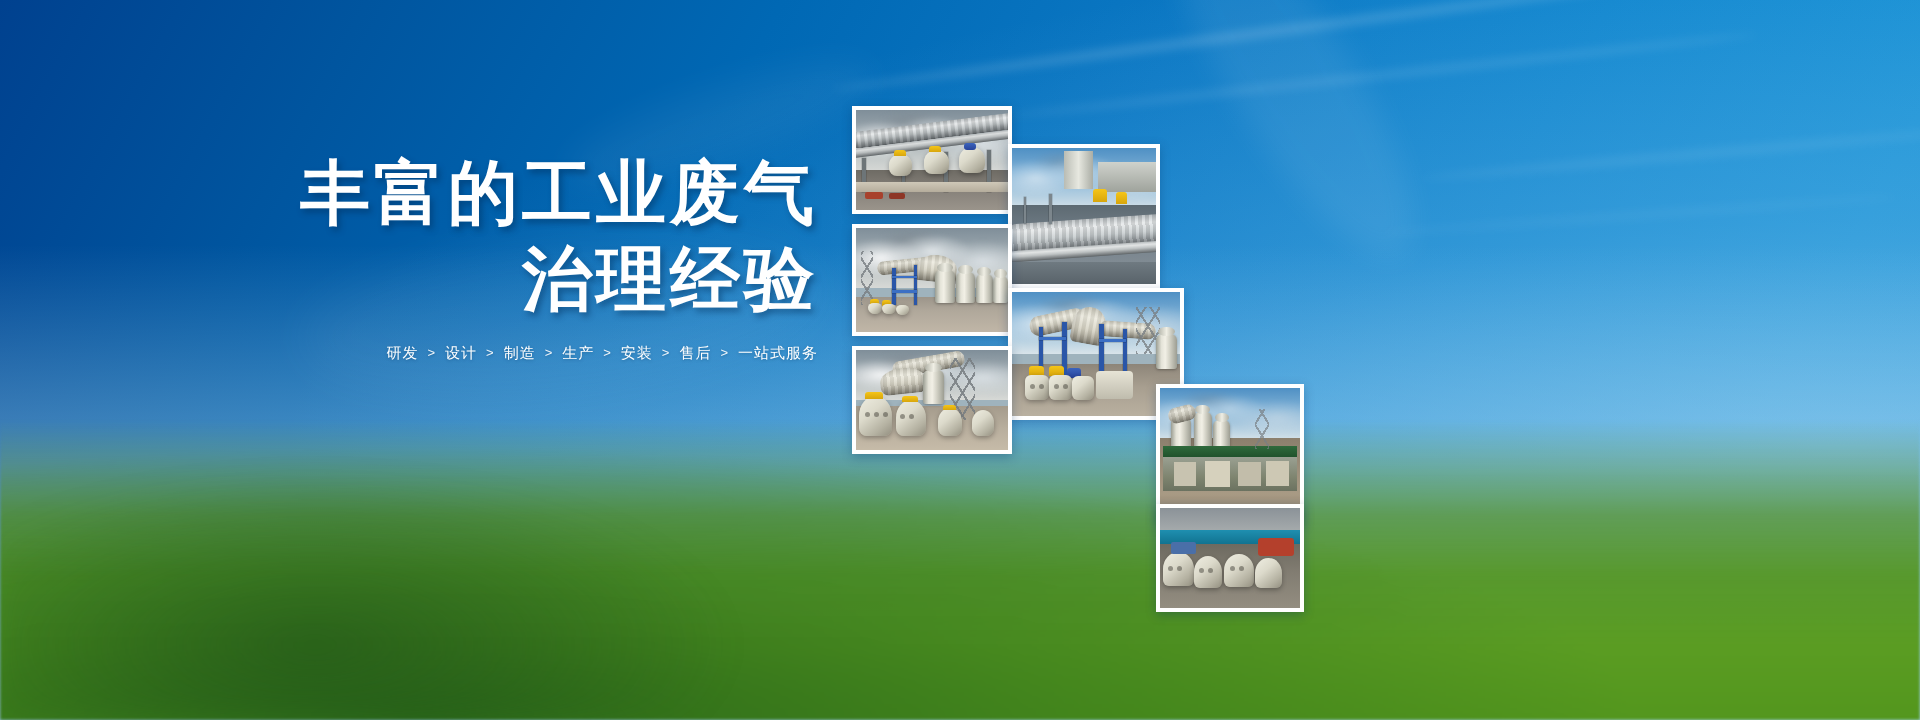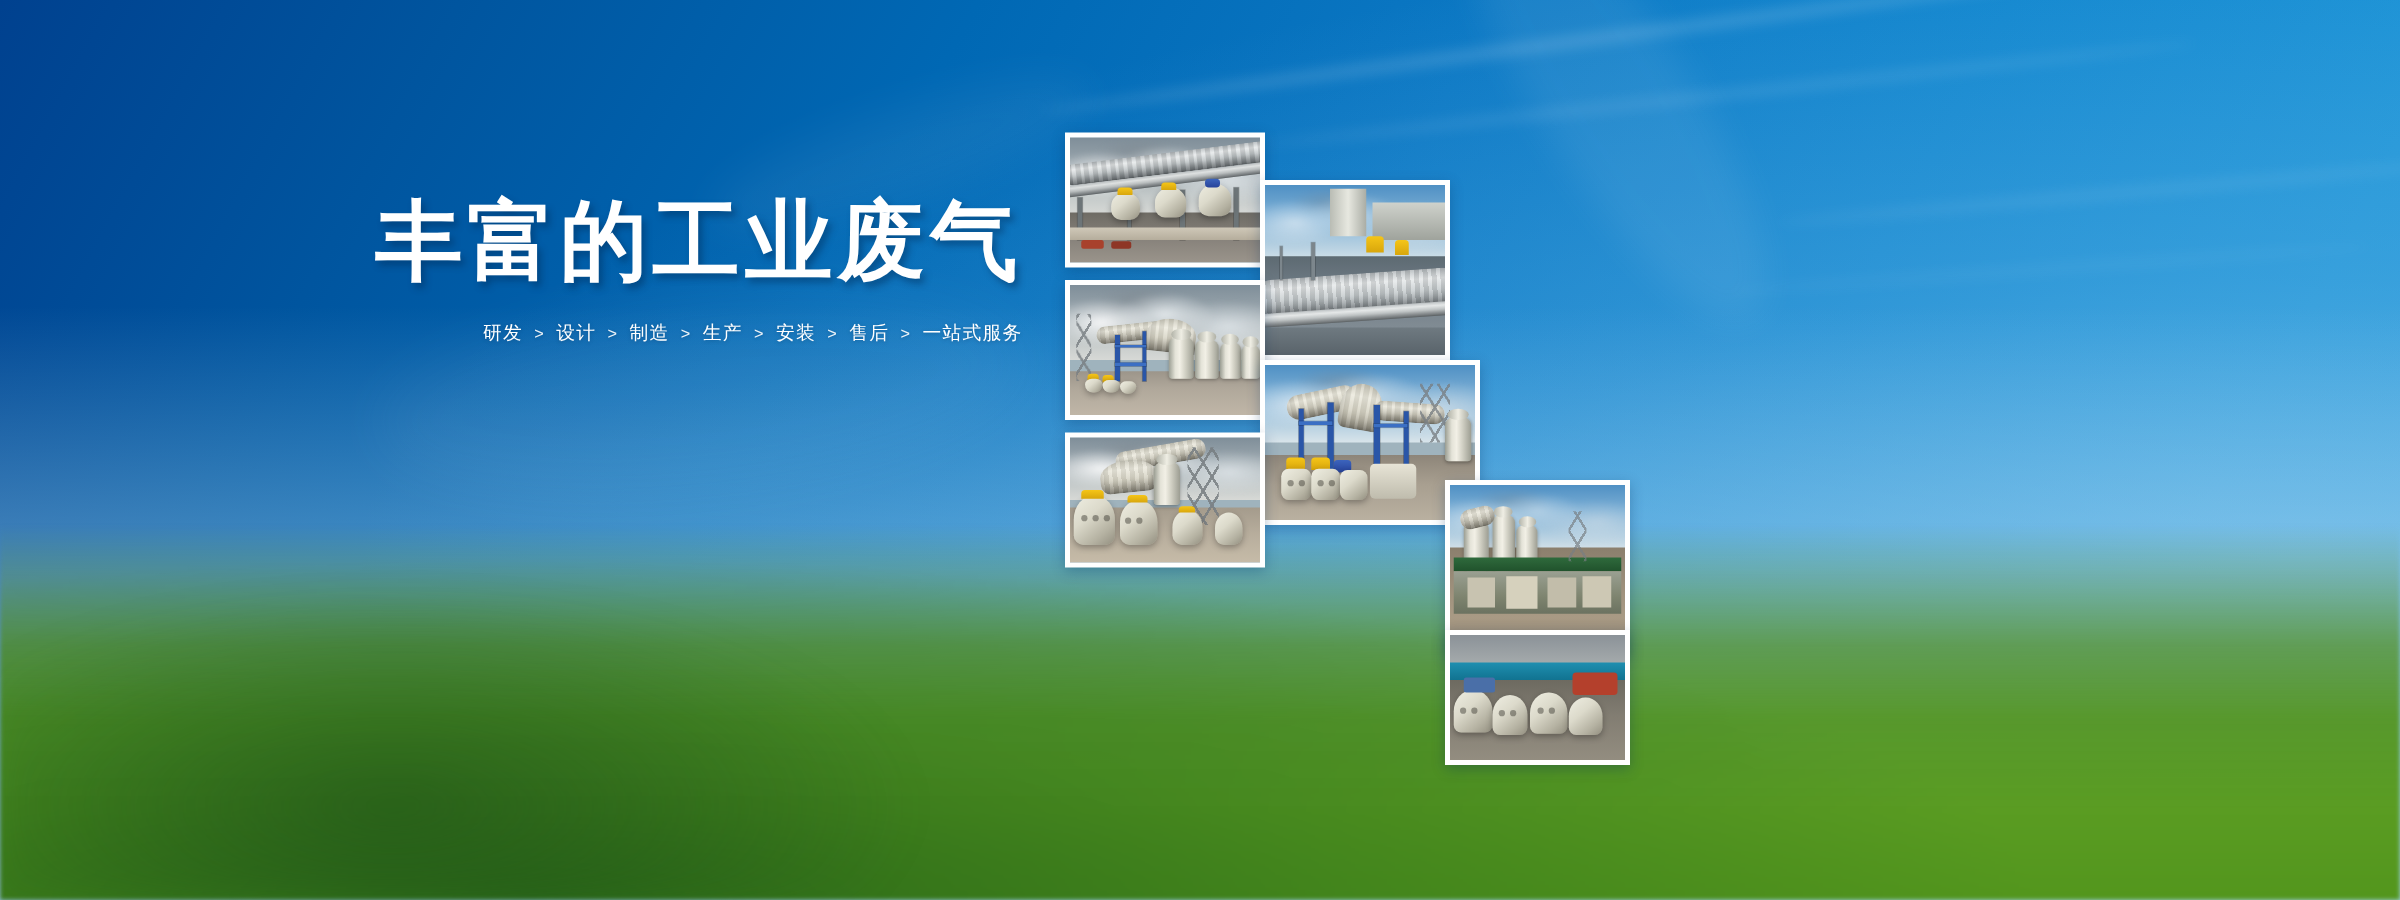--- a/index.html
+++ b/index.html
@@ -153,20 +153,21 @@
   <div class="contrail c5"></div>
   <div class="contrail c6"></div>
   <div class="contrail c7"></div>
   <div class="ground"></div>
   <div class="ground-dark"></div>
 
   <div class="copy">
 
     <div class="headline">
       <span class="hl-line">丰富的工业废气</span>
+      <span class="hl-line">治理经验</span>
     </div>
 
 
     <div class="crumbs">
       <span class="crumb">研发</span>
       <span class="crumb-sep">&gt;</span>
       <span class="crumb">设计</span>
       <span class="crumb-sep">&gt;</span>
       <span class="crumb">制造</span>
       <span class="crumb-sep">&gt;</span>

